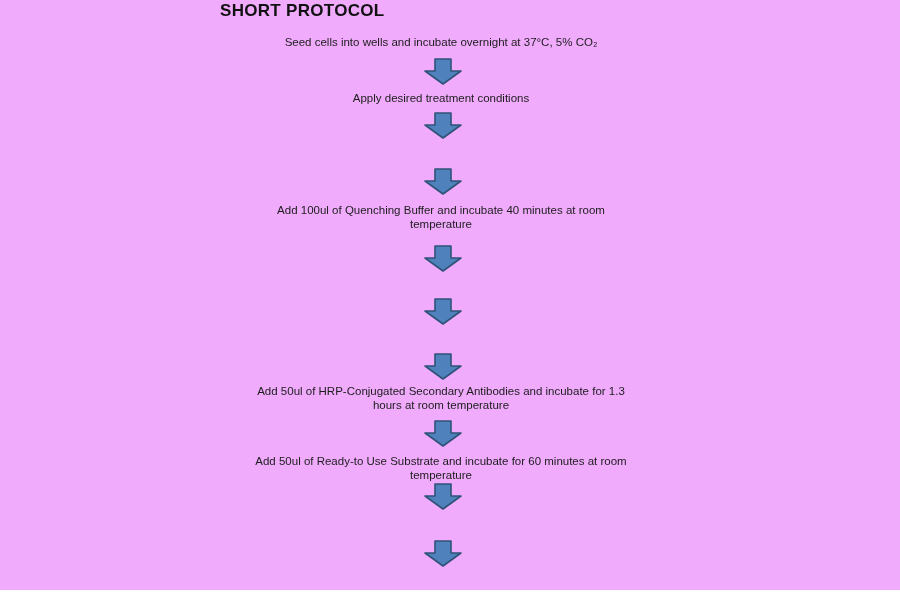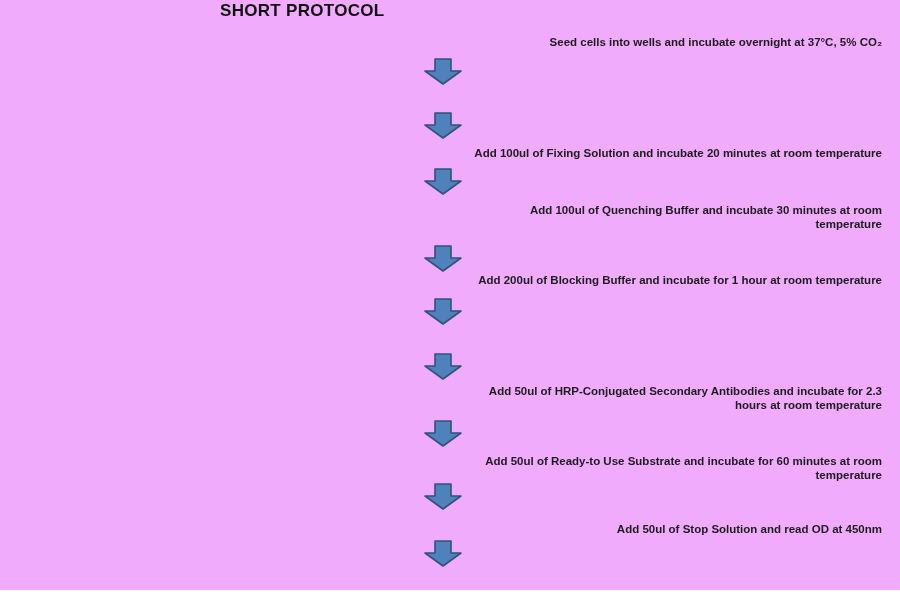--- a/index.html
+++ b/index.html
@@ -23,24 +23,24 @@
     font-size: 17px;
     font-weight: bold;
     color: #111111;
     letter-spacing: 0.3px;
     white-space: nowrap;
   }
   .step {
     position: absolute;
     left: 0;
     width: 882px;
-    text-align: right;
+    text-align: center;
     font-size: 11.5px;
     line-height: 14px;
-    font-weight: bold;
+    font-weight: normal;
     color: #1c1c1c;
     white-space: pre-line;
   }
   .arrow {
     position: absolute;
     left: 424px;
     width: 38px;
     height: 27px;
   }
   .arrow svg { display: block; }
@@ -75,78 +75,76 @@
   <h1 class="title">SHORT PROTOCOL</h1>
 
   <div class="step s0">Seed cells into wells and incubate overnight at 37°C, 5% CO₂</div>
 
   <div class="arrow a0">
     <svg width="38" height="27" viewBox="0 0 38 27" xmlns="http://www.w3.org/2000/svg">
       <polygon points="11,1 27,1 27,13 37,13 19,26 1,13 11,13" stroke-width="1.6" stroke-linejoin="round" fill="#4f81bd" stroke="#2f5377"></polygon>
     </svg>
   </div>
 
+  <div class="step s1">Apply desired treatment conditions</div>
 
   <div class="arrow a1">
     <svg width="38" height="27" viewBox="0 0 38 27" xmlns="http://www.w3.org/2000/svg">
       <polygon points="11,1 27,1 27,13 37,13 19,26 1,13 11,13" stroke-width="1.6" stroke-linejoin="round" fill="#4f81bd" stroke="#2f5377"></polygon>
     </svg>
   </div>
 
-  <div class="step s2">Add 100ul of Fixing Solution and incubate 20 minutes at room temperature</div>
 
   <div class="arrow a2">
     <svg width="38" height="27" viewBox="0 0 38 27" xmlns="http://www.w3.org/2000/svg">
       <polygon points="11,1 27,1 27,13 37,13 19,26 1,13 11,13" stroke-width="1.6" stroke-linejoin="round" fill="#4f81bd" stroke="#2f5377"></polygon>
     </svg>
   </div>
 
-  <div class="step s3">Add 100ul of Quenching Buffer and incubate 30 minutes at room
+  <div class="step s3">Add 100ul of Quenching Buffer and incubate 40 minutes at room
 temperature</div>
 
   <div class="arrow a3">
     <svg width="38" height="27" viewBox="0 0 38 27" xmlns="http://www.w3.org/2000/svg">
       <polygon points="11,1 27,1 27,13 37,13 19,26 1,13 11,13" stroke-width="1.6" stroke-linejoin="round" fill="#4f81bd" stroke="#2f5377"></polygon>
     </svg>
   </div>
 
-  <div class="step s4">Add 200ul of Blocking Buffer and incubate for 1 hour at room temperature</div>
 
   <div class="arrow a4">
     <svg width="38" height="27" viewBox="0 0 38 27" xmlns="http://www.w3.org/2000/svg">
       <polygon points="11,1 27,1 27,13 37,13 19,26 1,13 11,13" stroke-width="1.6" stroke-linejoin="round" fill="#4f81bd" stroke="#2f5377"></polygon>
     </svg>
   </div>
 
 
   <div class="arrow a5">
     <svg width="38" height="27" viewBox="0 0 38 27" xmlns="http://www.w3.org/2000/svg">
       <polygon points="11,1 27,1 27,13 37,13 19,26 1,13 11,13" stroke-width="1.6" stroke-linejoin="round" fill="#4f81bd" stroke="#2f5377"></polygon>
     </svg>
   </div>
 
-  <div class="step s6">Add 50ul of HRP-Conjugated Secondary Antibodies and incubate for 2.3
+  <div class="step s6">Add 50ul of HRP-Conjugated Secondary Antibodies and incubate for 1.3
 hours at room temperature</div>
 
   <div class="arrow a6">
     <svg width="38" height="27" viewBox="0 0 38 27" xmlns="http://www.w3.org/2000/svg">
       <polygon points="11,1 27,1 27,13 37,13 19,26 1,13 11,13" stroke-width="1.6" stroke-linejoin="round" fill="#4f81bd" stroke="#2f5377"></polygon>
     </svg>
   </div>
 
   <div class="step s7">Add 50ul of Ready-to Use Substrate and incubate for 60 minutes at room
 temperature</div>
 
   <div class="arrow a7">
     <svg width="38" height="27" viewBox="0 0 38 27" xmlns="http://www.w3.org/2000/svg">
       <polygon points="11,1 27,1 27,13 37,13 19,26 1,13 11,13" stroke-width="1.6" stroke-linejoin="round" fill="#4f81bd" stroke="#2f5377"></polygon>
     </svg>
   </div>
 
-  <div class="step s8">Add 50ul of Stop Solution and read OD at 450nm</div>
 
   <div class="arrow a8">
     <svg width="38" height="27" viewBox="0 0 38 27" xmlns="http://www.w3.org/2000/svg">
       <polygon points="11,1 27,1 27,13 37,13 19,26 1,13 11,13" stroke-width="1.6" stroke-linejoin="round" fill="#4f81bd" stroke="#2f5377"></polygon>
     </svg>
   </div>
 
 
 </div>
 

